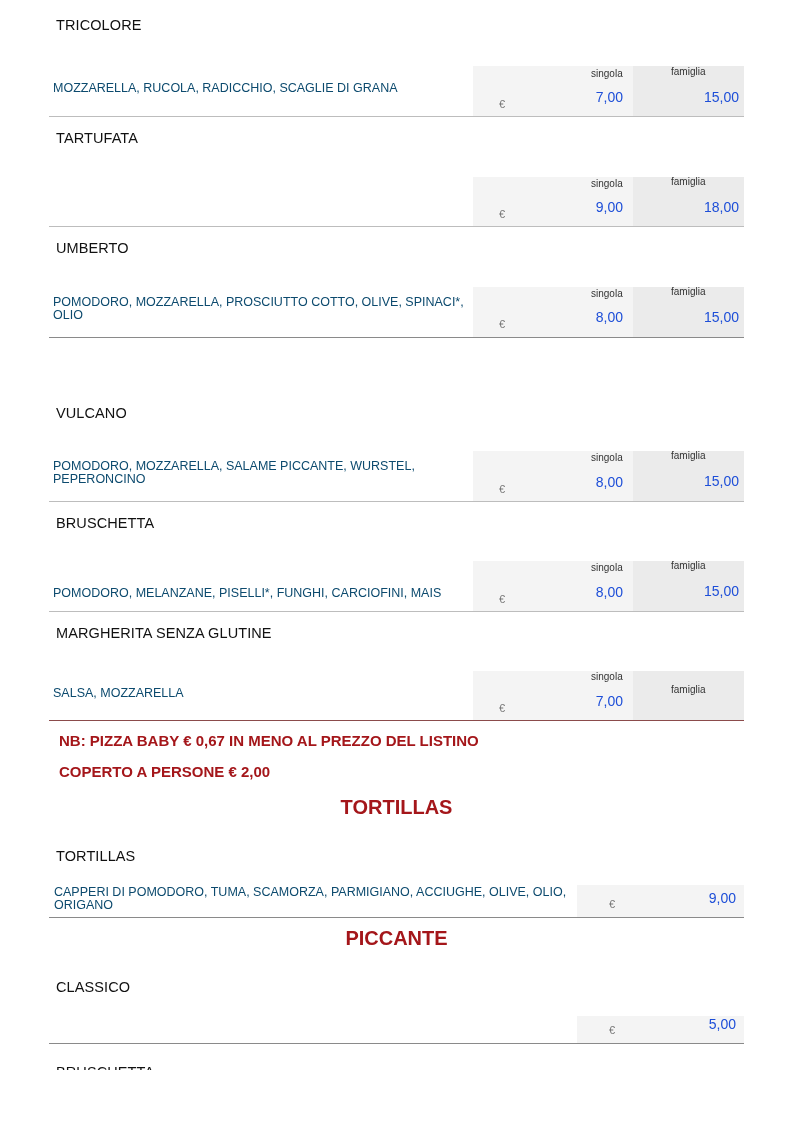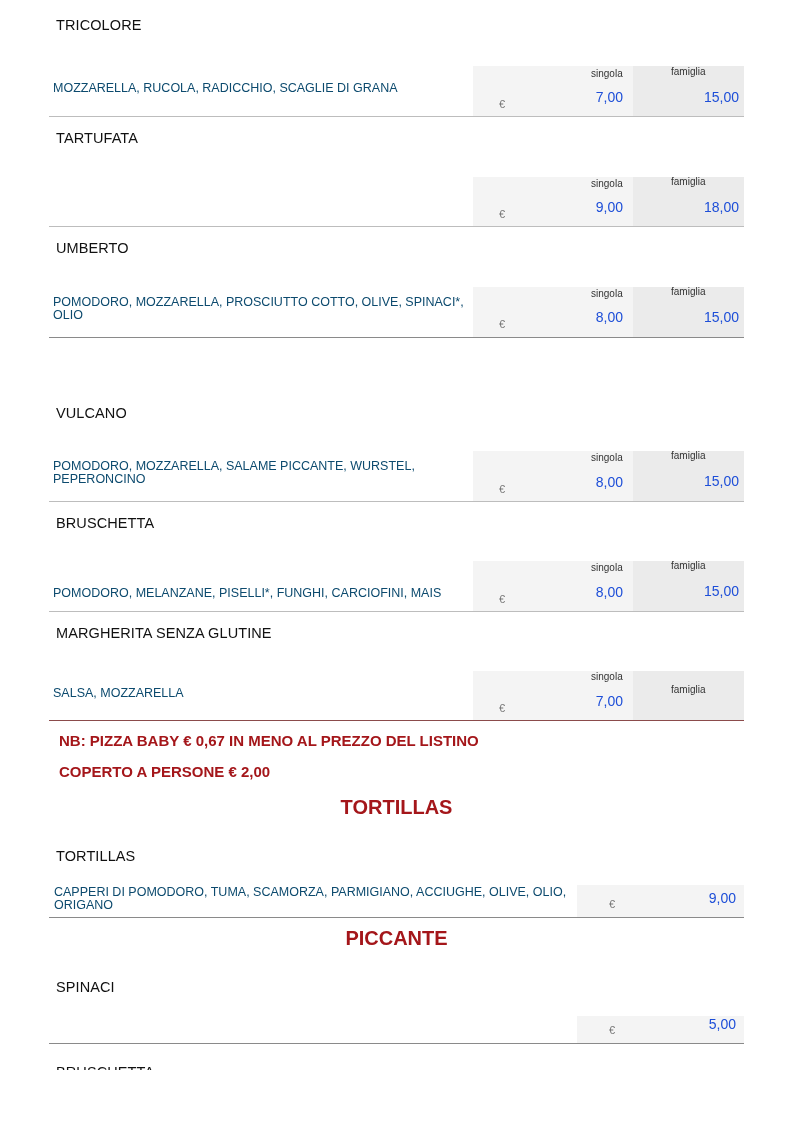--- a/index.html
+++ b/index.html
@@ -154,21 +154,21 @@
 <div class="item-name" style="top:848px;">TORTILLAS</div>
 <div class="row dark" style="top:885px; height:33px;">
   <div class="desc" style="top:1px; width:520px; left:5px;">CAPPERI DI POMODORO, TUMA, SCAMORZA, PARMIGIANO, ACCIUGHE, OLIVE, OLIO, ORIGANO</div>
   <div class="single-price-box">
     <span class="euro" style="left:32px; top:13px;">€</span>
     <span class="val" style="right:8px; top:5px;">9,00</span>
   </div>
 </div>
 
 <div class="section-title" style="top:927px;">PICCANTE</div>
-<div class="item-name" style="top:979px;">SPINACI</div>
+<div class="item-name" style="top:979px;">CLASSICO</div>
 <div class="row dark" style="top:1016px; height:28px;">
   <div class="single-price-box">
     <span class="euro" style="left:32px; top:8px;">€</span>
     <span class="val" style="right:8px; top:0px;">5,00</span>
   </div>
 </div>
 
 <div class="item-name clipped-bottom" style="top:1064px;">BRUSCHETTA</div>
 
 </body></html>

